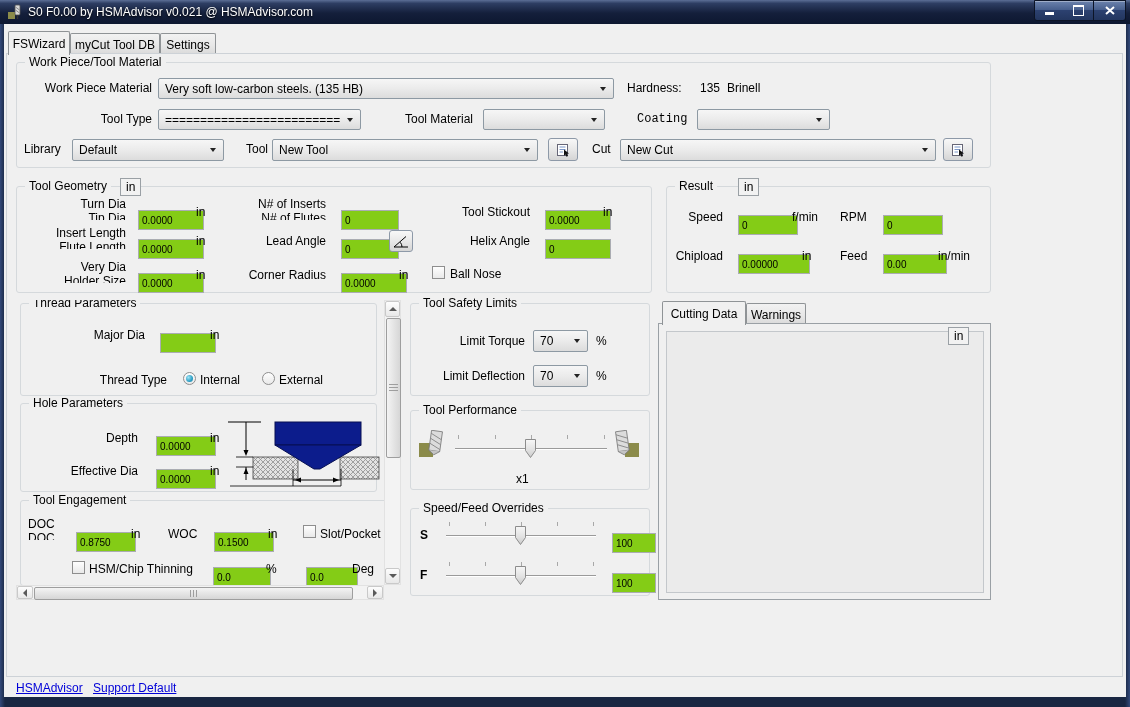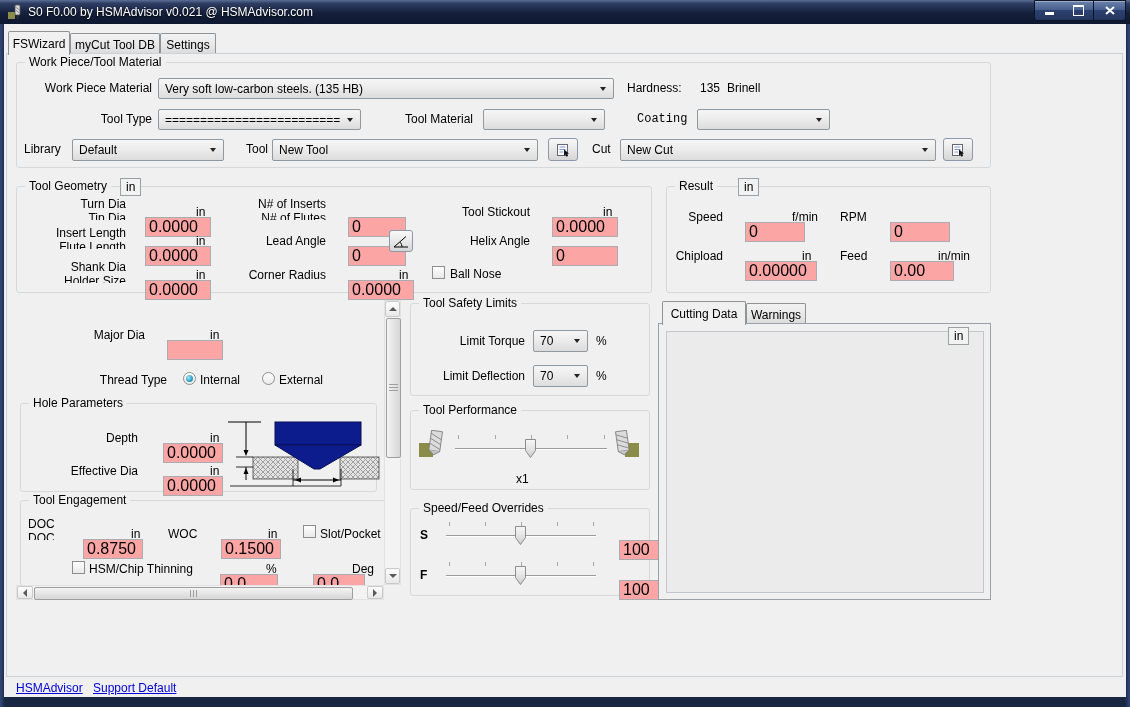--- a/index.html
+++ b/index.html
@@ -34,22 +34,22 @@
   .group{position:absolute;border:1px solid #d5d9dc;border-radius:3px;box-sizing:border-box;}
   .gtitle{position:absolute;top:-8px;left:8px;background:#f0f0f0;padding:0 4px;white-space:nowrap;}
   .unit-tag{position:absolute;border:1px solid #9aa0a5;background:#f2f2f2;
     padding:0 5px;height:16px;line-height:16px;z-index:4;}
   
   .lbl{position:absolute;white-space:nowrap;}
   .lbl-r{position:absolute;text-align:right;white-space:nowrap;}
   .stack{position:absolute;overflow:hidden;height:23px;line-height:14px;}
   .stack span{display:block;white-space:nowrap;}
   .stack.right{text-align:right;}
-  .tb{position:absolute;height:18px;border:1px solid #aaacb2;background:#fca5a5;
-    font-family:"Liberation Sans",sans-serif;font-size:16px;padding:0 3px;margin:15px;}
+  .tb{position:absolute;height:18px;border:1px solid #aaacb2;background:#84cc16;
+    font-family:"Liberation Sans",sans-serif;font-size:10px;padding:0 3px;margin:8px;}
   .combo{position:absolute;height:21px;border:1px solid #8d99a3;border-radius:2px;
     background:linear-gradient(#f6f6f6,#ebebeb 50%,#dcdcdc);
     display:flex;align-items:center;padding:0 20px 0 6px;box-sizing:border-box;overflow:hidden;}
   .combo .ctext{white-space:nowrap;overflow:hidden;}
   .arrow{position:absolute;right:7px;top:50%;margin-top:-2px;width:0;height:0;
     border-left:3.5px solid transparent;border-right:3.5px solid transparent;border-top:4px solid #222;}
   .btn{position:absolute;border:1px solid #8d99a8;border-radius:3px;
     background:linear-gradient(#f8f8f8,#e8e8e8 50%,#d5d5d5);
     display:flex;align-items:center;justify-content:center;box-sizing:border-box;}
   .cb{position:absolute;width:13px;height:13px;border:1px solid #8e8e8e;
@@ -236,21 +236,21 @@
   <svg width="16" height="13" viewBox="0 0 16 13">
     <path d="M1 12 H15 M1 12 L13 1.5" stroke="#000" stroke-width="1" fill="none"></path>
     <path d="M9 12 A8 8 0 0 0 7.4 7.4" stroke="#000" stroke-width="1" fill="none"></path>
   </svg>
 </div>
 
 <div class="lbl-r" style="left:445px;top:234px;width:85px;">Helix Angle</div>
 <input class="tb" style="left: 537px; top: 231px; width: 58px;" value="0">
 
 <div class="stack right" style="left:20px;top:260px;width:106px;">
-  <span>Shank Dia</span>
+  <span>Very Dia</span>
     <span>Holder Size</span>
 </div>
 <input class="tb" style="left: 130px; top: 265px; width: 58px;" value="0.0000">
 <div class="lbl" style="left:196px;top:268px;">in</div>
 
 <div class="lbl-r" style="left:238px;top:268px;width:88px;">Corner Radius</div>
 <input class="tb" style="left: 333px; top: 265px; width: 58px;" value="0.0000">
 <div class="lbl" style="left:399px;top:268px;">in</div>
 
 <span class="cb" style="left:432px;top:266px;"></span>
@@ -267,20 +267,23 @@
 <input class="tb" style="left: 875px; top: 207px; width: 52px;" value="0">
 <div class="lbl-r" style="left:668px;top:249px;width:55px;">Chipload</div>
 <input class="tb" style="left: 730px; top: 246px; width: 64px;" value="0.00000">
 <div class="lbl" style="left:802px;top:249px;">in</div>
 <div class="lbl" style="left:840px;top:249px;">Feed</div>
 <input class="tb" style="left: 875px; top: 246px; width: 56px;" value="0.00">
 <div class="lbl" style="left:938px;top:249px;">in/min</div>
 
 <div class="left-panel">
 
+  <div class="group" style="left:4px;top:3px;width:357px;height:93px;">
+    <span class="gtitle">Thread Parameters</span>
+  </div>
   <div class="lbl-r" style="left:24px;top:28px;width:105px;">Major Dia</div>
   <input class="tb" style="left: 136px; top: 25px; width: 48px;" value="">
   <div class="lbl" style="left:194px;top:28px;">in</div>
   <div class="lbl-r" style="left:45px;top:73px;width:106px;">Thread Type</div>
   <span class="radio" style="left:167px;top:72px;">
       <span class="dot"></span>
     </span>
   <div class="lbl" style="left:184px;top:73px;">Internal</div>
   <span class="radio" style="left:246px;top:72px;"></span>
   <div class="lbl" style="left:263px;top:73px;">External</div>

